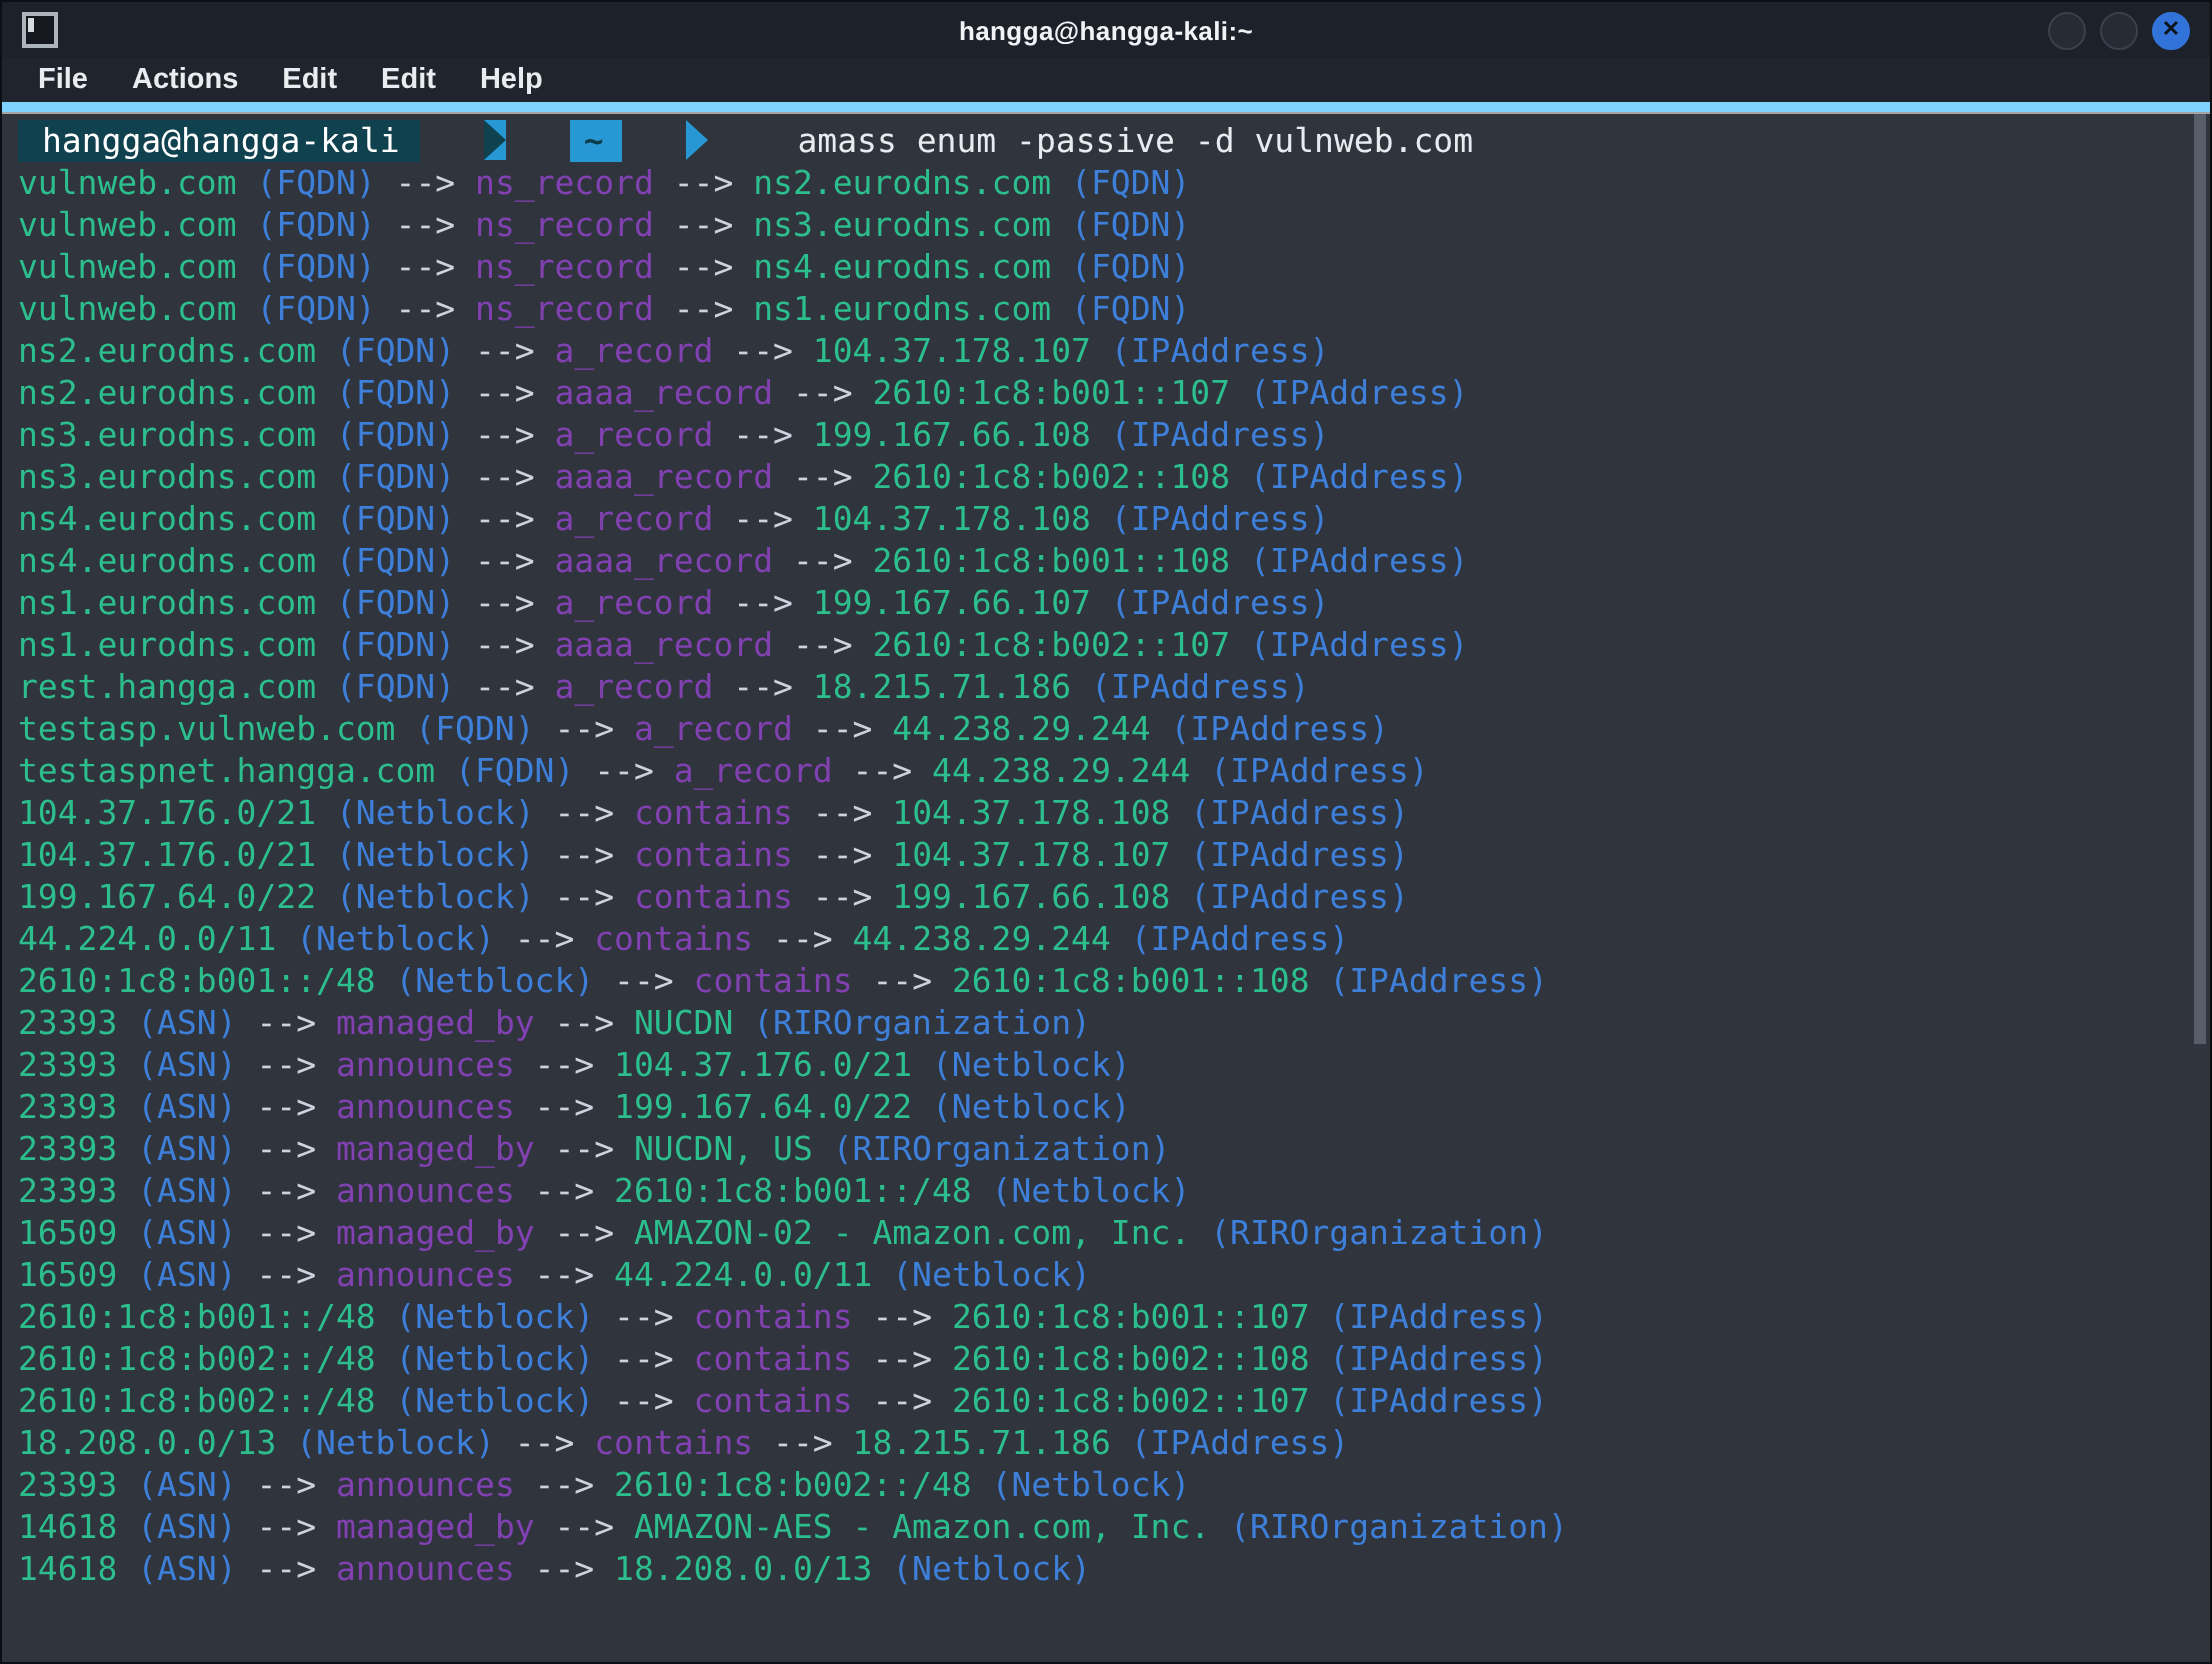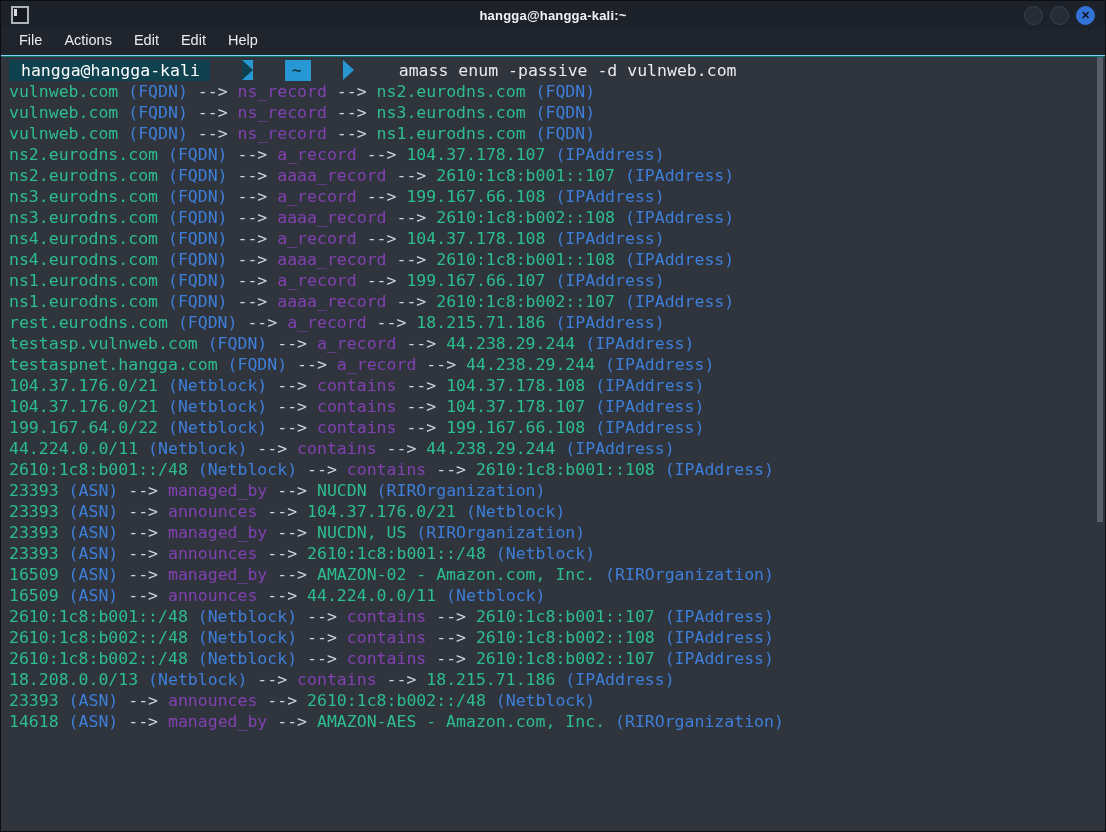--- a/index.html
+++ b/index.html
@@ -1,31 +1,31 @@
 <!DOCTYPE html>
 <html><head>
 <meta charset="utf-8">
 <style>
   * { margin:0; padding:0; box-sizing:border-box; }
   html,body { width:1106px; height:832px; overflow:hidden; }
   body { font-family:"Liberation Sans", sans-serif; background:#14181e; }
 
-  .window { position:absolute; inset:0; background:#0f766e; border:1px solid #0b0e12; }
+  .window { position:absolute; inset:0; background:#a3a3a3; border:1px solid #0b0e12; }
 
   
   .titlebar { position:relative; height:28px; background:#1d222a; display:flex; align-items:center; padding:0 10px; }
   .win-icon { width:18px; height:18px; border:2px solid #aeb4bc; background:#15191f; position:relative; flex:0 0 auto; }
   .win-icon .cursor-mark { position:absolute; left:1px; top:1px; width:3px; height:7px; background:#d7dbe0; }
   .win-title { position:absolute; left:0; right:0; text-align:center; color:#f1f3f6; font-size:13px; font-weight:700; letter-spacing:.2px; pointer-events:none; }
   .controls { margin-left:auto; display:flex; gap:7px; align-items:center; z-index:2; }
   .ctl { width:19px; height:19px; border-radius:50%; background:#262b34; border:1px solid #3a414c; display:flex; align-items:center; justify-content:center; font-size:11px; line-height:1; color:#10141a; }
   .ctl.close { background:#3273d9; border-color:#3273d9; font-weight:700; }
 
   
-  .menubar { height:27px; background:#20252d; display:flex; align-items:flex-start; padding:0 7px; border-bottom:1px solid #7dd3fc; }
+  .menubar { height:27px; background:#20252d; display:flex; align-items:center; padding:0 7px; border-bottom:5px solid #7dd3fc;font-weight:bold; }
   .menu-item { color:#e9ecf0; font-size:14.5px; padding:3px 11px; }
 
   
   .screen { position:absolute; top:56px; left:0; right:0; bottom:0; background:#2f343d; padding:3px 0 0 8px; font-family:"DejaVu Sans Mono", monospace; font-size:16.5px; line-height:21px; }
 
   .prompt-line { display:flex; align-items:stretch; height:21px; white-space:pre;gap:32px; }
   .seg-user { background:#10414e; color:#ffffff; padding:0 10px 0 12px; line-height:21px; }
   .arr-a { width:0; height:0; border-top:10.5px solid transparent; border-bottom:10.5px solid transparent; border-left:11px solid #10414e; background:#2798d4; }
   .seg-path { background:#2798d4; color:#0d3c49; padding:0 9px 0 7px; line-height:21px; font-weight:700; }
   .arr-b { width:0; height:0; border-top:10.5px solid transparent; border-bottom:10.5px solid transparent; border-left:11px solid #2798d4; }
@@ -70,48 +70,51 @@
     <div class="prompt-line">
       <span class="seg-user">hangga@hangga-kali</span>
       <span class="arr-a"></span>
       <span class="seg-path">~</span>
       <span class="arr-b"></span>
       <span class="cmd">amass enum -passive -d vulnweb.com</span>
     </div>
     <div>
         <div class="line"><span class="node">vulnweb.com</span><span class="type"> (FQDN) </span><span class="arrow">--&gt; </span><span class="rel">ns_record</span><span class="arrow"> --&gt; </span><span class="node">ns2.eurodns.com</span><span class="type"> (FQDN)</span></div>
         <div class="line"><span class="node">vulnweb.com</span><span class="type"> (FQDN) </span><span class="arrow">--&gt; </span><span class="rel">ns_record</span><span class="arrow"> --&gt; </span><span class="node">ns3.eurodns.com</span><span class="type"> (FQDN)</span></div>
+        <div class="line"><span class="node">vulnweb.com</span><span class="type"> (FQDN) </span><span class="arrow">--&gt; </span><span class="rel">ns_record</span><span class="arrow"> --&gt; </span><span class="node">ns4.eurodns.com</span><span class="type"> (FQDN)</span></div>
         <div class="line"><span class="node">vulnweb.com</span><span class="type"> (FQDN) </span><span class="arrow">--&gt; </span><span class="rel">ns_record</span><span class="arrow"> --&gt; </span><span class="node">ns1.eurodns.com</span><span class="type"> (FQDN)</span></div>
         <div class="line"><span class="node">ns2.eurodns.com</span><span class="type"> (FQDN) </span><span class="arrow">--&gt; </span><span class="rel">a_record</span><span class="arrow"> --&gt; </span><span class="node">104.37.178.107</span><span class="type"> (IPAddress)</span></div>
         <div class="line"><span class="node">ns2.eurodns.com</span><span class="type"> (FQDN) </span><span class="arrow">--&gt; </span><span class="rel">aaaa_record</span><span class="arrow"> --&gt; </span><span class="node">2610:1c8:b001::107</span><span class="type"> (IPAddress)</span></div>
         <div class="line"><span class="node">ns3.eurodns.com</span><span class="type"> (FQDN) </span><span class="arrow">--&gt; </span><span class="rel">a_record</span><span class="arrow"> --&gt; </span><span class="node">199.167.66.108</span><span class="type"> (IPAddress)</span></div>
         <div class="line"><span class="node">ns3.eurodns.com</span><span class="type"> (FQDN) </span><span class="arrow">--&gt; </span><span class="rel">aaaa_record</span><span class="arrow"> --&gt; </span><span class="node">2610:1c8:b002::108</span><span class="type"> (IPAddress)</span></div>
         <div class="line"><span class="node">ns4.eurodns.com</span><span class="type"> (FQDN) </span><span class="arrow">--&gt; </span><span class="rel">a_record</span><span class="arrow"> --&gt; </span><span class="node">104.37.178.108</span><span class="type"> (IPAddress)</span></div>
         <div class="line"><span class="node">ns4.eurodns.com</span><span class="type"> (FQDN) </span><span class="arrow">--&gt; </span><span class="rel">aaaa_record</span><span class="arrow"> --&gt; </span><span class="node">2610:1c8:b001::108</span><span class="type"> (IPAddress)</span></div>
         <div class="line"><span class="node">ns1.eurodns.com</span><span class="type"> (FQDN) </span><span class="arrow">--&gt; </span><span class="rel">a_record</span><span class="arrow"> --&gt; </span><span class="node">199.167.66.107</span><span class="type"> (IPAddress)</span></div>
         <div class="line"><span class="node">ns1.eurodns.com</span><span class="type"> (FQDN) </span><span class="arrow">--&gt; </span><span class="rel">aaaa_record</span><span class="arrow"> --&gt; </span><span class="node">2610:1c8:b002::107</span><span class="type"> (IPAddress)</span></div>
-        <div class="line"><span class="node">rest.eurodns.com</span><span class="type"> (FQDN) </span><span class="arrow">--&gt; </span><span class="rel">a_record</span><span class="arrow"> --&gt; </span><span class="node">18.215.71.186</span><span class="type"> (IPAddress)</span></div>
+        <div class="line"><span class="node">rest.hangga.com</span><span class="type"> (FQDN) </span><span class="arrow">--&gt; </span><span class="rel">a_record</span><span class="arrow"> --&gt; </span><span class="node">18.215.71.186</span><span class="type"> (IPAddress)</span></div>
         <div class="line"><span class="node">testasp.vulnweb.com</span><span class="type"> (FQDN) </span><span class="arrow">--&gt; </span><span class="rel">a_record</span><span class="arrow"> --&gt; </span><span class="node">44.238.29.244</span><span class="type"> (IPAddress)</span></div>
         <div class="line"><span class="node">testaspnet.hangga.com</span><span class="type"> (FQDN) </span><span class="arrow">--&gt; </span><span class="rel">a_record</span><span class="arrow"> --&gt; </span><span class="node">44.238.29.244</span><span class="type"> (IPAddress)</span></div>
         <div class="line"><span class="node">104.37.176.0/21</span><span class="type"> (Netblock) </span><span class="arrow">--&gt; </span><span class="rel">contains</span><span class="arrow"> --&gt; </span><span class="node">104.37.178.108</span><span class="type"> (IPAddress)</span></div>
         <div class="line"><span class="node">104.37.176.0/21</span><span class="type"> (Netblock) </span><span class="arrow">--&gt; </span><span class="rel">contains</span><span class="arrow"> --&gt; </span><span class="node">104.37.178.107</span><span class="type"> (IPAddress)</span></div>
         <div class="line"><span class="node">199.167.64.0/22</span><span class="type"> (Netblock) </span><span class="arrow">--&gt; </span><span class="rel">contains</span><span class="arrow"> --&gt; </span><span class="node">199.167.66.108</span><span class="type"> (IPAddress)</span></div>
         <div class="line"><span class="node">44.224.0.0/11</span><span class="type"> (Netblock) </span><span class="arrow">--&gt; </span><span class="rel">contains</span><span class="arrow"> --&gt; </span><span class="node">44.238.29.244</span><span class="type"> (IPAddress)</span></div>
         <div class="line"><span class="node">2610:1c8:b001::/48</span><span class="type"> (Netblock) </span><span class="arrow">--&gt; </span><span class="rel">contains</span><span class="arrow"> --&gt; </span><span class="node">2610:1c8:b001::108</span><span class="type"> (IPAddress)</span></div>
         <div class="line"><span class="node">23393</span><span class="type"> (ASN) </span><span class="arrow">--&gt; </span><span class="rel">managed_by</span><span class="arrow"> --&gt; </span><span class="node">NUCDN</span><span class="type"> (RIROrganization)</span></div>
         <div class="line"><span class="node">23393</span><span class="type"> (ASN) </span><span class="arrow">--&gt; </span><span class="rel">announces</span><span class="arrow"> --&gt; </span><span class="node">104.37.176.0/21</span><span class="type"> (Netblock)</span></div>
+        <div class="line"><span class="node">23393</span><span class="type"> (ASN) </span><span class="arrow">--&gt; </span><span class="rel">announces</span><span class="arrow"> --&gt; </span><span class="node">199.167.64.0/22</span><span class="type"> (Netblock)</span></div>
         <div class="line"><span class="node">23393</span><span class="type"> (ASN) </span><span class="arrow">--&gt; </span><span class="rel">managed_by</span><span class="arrow"> --&gt; </span><span class="node">NUCDN, US</span><span class="type"> (RIROrganization)</span></div>
         <div class="line"><span class="node">23393</span><span class="type"> (ASN) </span><span class="arrow">--&gt; </span><span class="rel">announces</span><span class="arrow"> --&gt; </span><span class="node">2610:1c8:b001::/48</span><span class="type"> (Netblock)</span></div>
         <div class="line"><span class="node">16509</span><span class="type"> (ASN) </span><span class="arrow">--&gt; </span><span class="rel">managed_by</span><span class="arrow"> --&gt; </span><span class="node">AMAZON-02 - Amazon.com, Inc.</span><span class="type"> (RIROrganization)</span></div>
         <div class="line"><span class="node">16509</span><span class="type"> (ASN) </span><span class="arrow">--&gt; </span><span class="rel">announces</span><span class="arrow"> --&gt; </span><span class="node">44.224.0.0/11</span><span class="type"> (Netblock)</span></div>
         <div class="line"><span class="node">2610:1c8:b001::/48</span><span class="type"> (Netblock) </span><span class="arrow">--&gt; </span><span class="rel">contains</span><span class="arrow"> --&gt; </span><span class="node">2610:1c8:b001::107</span><span class="type"> (IPAddress)</span></div>
         <div class="line"><span class="node">2610:1c8:b002::/48</span><span class="type"> (Netblock) </span><span class="arrow">--&gt; </span><span class="rel">contains</span><span class="arrow"> --&gt; </span><span class="node">2610:1c8:b002::108</span><span class="type"> (IPAddress)</span></div>
         <div class="line"><span class="node">2610:1c8:b002::/48</span><span class="type"> (Netblock) </span><span class="arrow">--&gt; </span><span class="rel">contains</span><span class="arrow"> --&gt; </span><span class="node">2610:1c8:b002::107</span><span class="type"> (IPAddress)</span></div>
         <div class="line"><span class="node">18.208.0.0/13</span><span class="type"> (Netblock) </span><span class="arrow">--&gt; </span><span class="rel">contains</span><span class="arrow"> --&gt; </span><span class="node">18.215.71.186</span><span class="type"> (IPAddress)</span></div>
         <div class="line"><span class="node">23393</span><span class="type"> (ASN) </span><span class="arrow">--&gt; </span><span class="rel">announces</span><span class="arrow"> --&gt; </span><span class="node">2610:1c8:b002::/48</span><span class="type"> (Netblock)</span></div>
         <div class="line"><span class="node">14618</span><span class="type"> (ASN) </span><span class="arrow">--&gt; </span><span class="rel">managed_by</span><span class="arrow"> --&gt; </span><span class="node">AMAZON-AES - Amazon.com, Inc.</span><span class="type"> (RIROrganization)</span></div>
+        <div class="line"><span class="node">14618</span><span class="type"> (ASN) </span><span class="arrow">--&gt; </span><span class="rel">announces</span><span class="arrow"> --&gt; </span><span class="node">18.208.0.0/13</span><span class="type"> (Netblock)</span></div>
       </div>
     <div class="scroll-track">
       <div class="scroll-thumb"></div>
     </div>
   </div>
 
 </div>
 
 </body></html>

